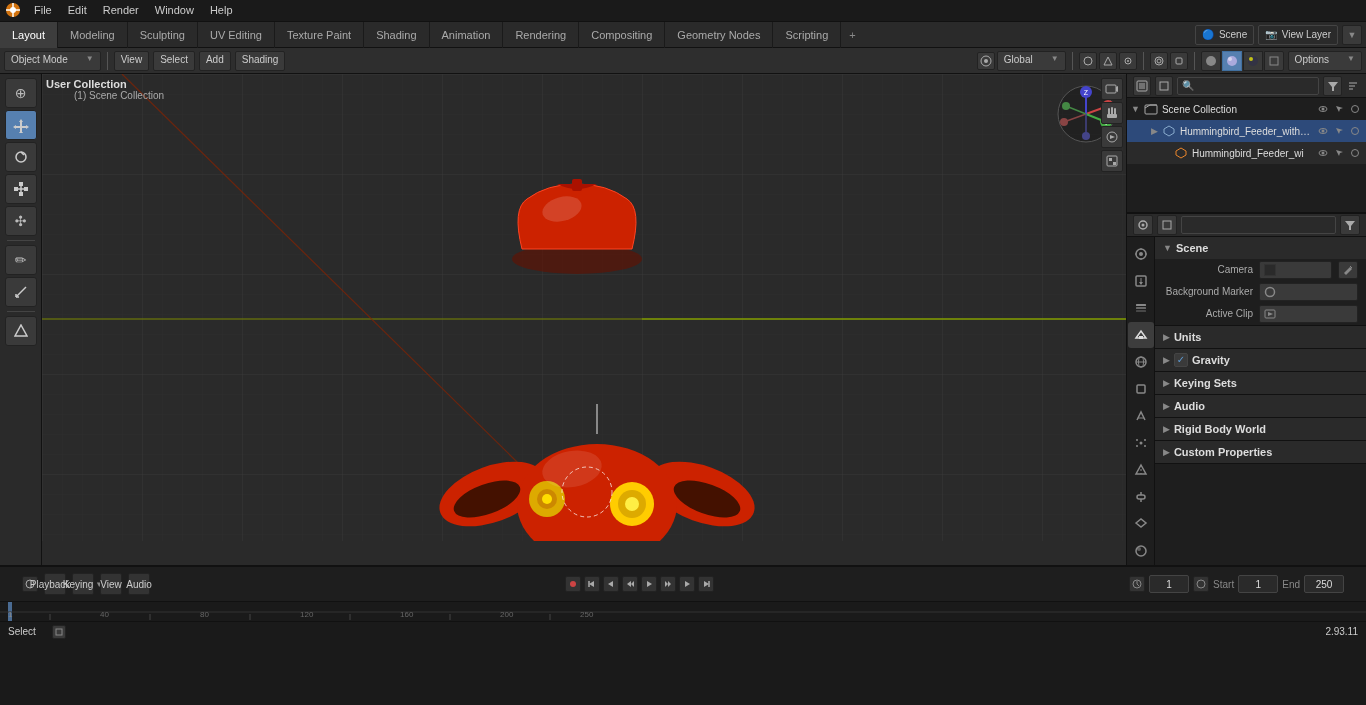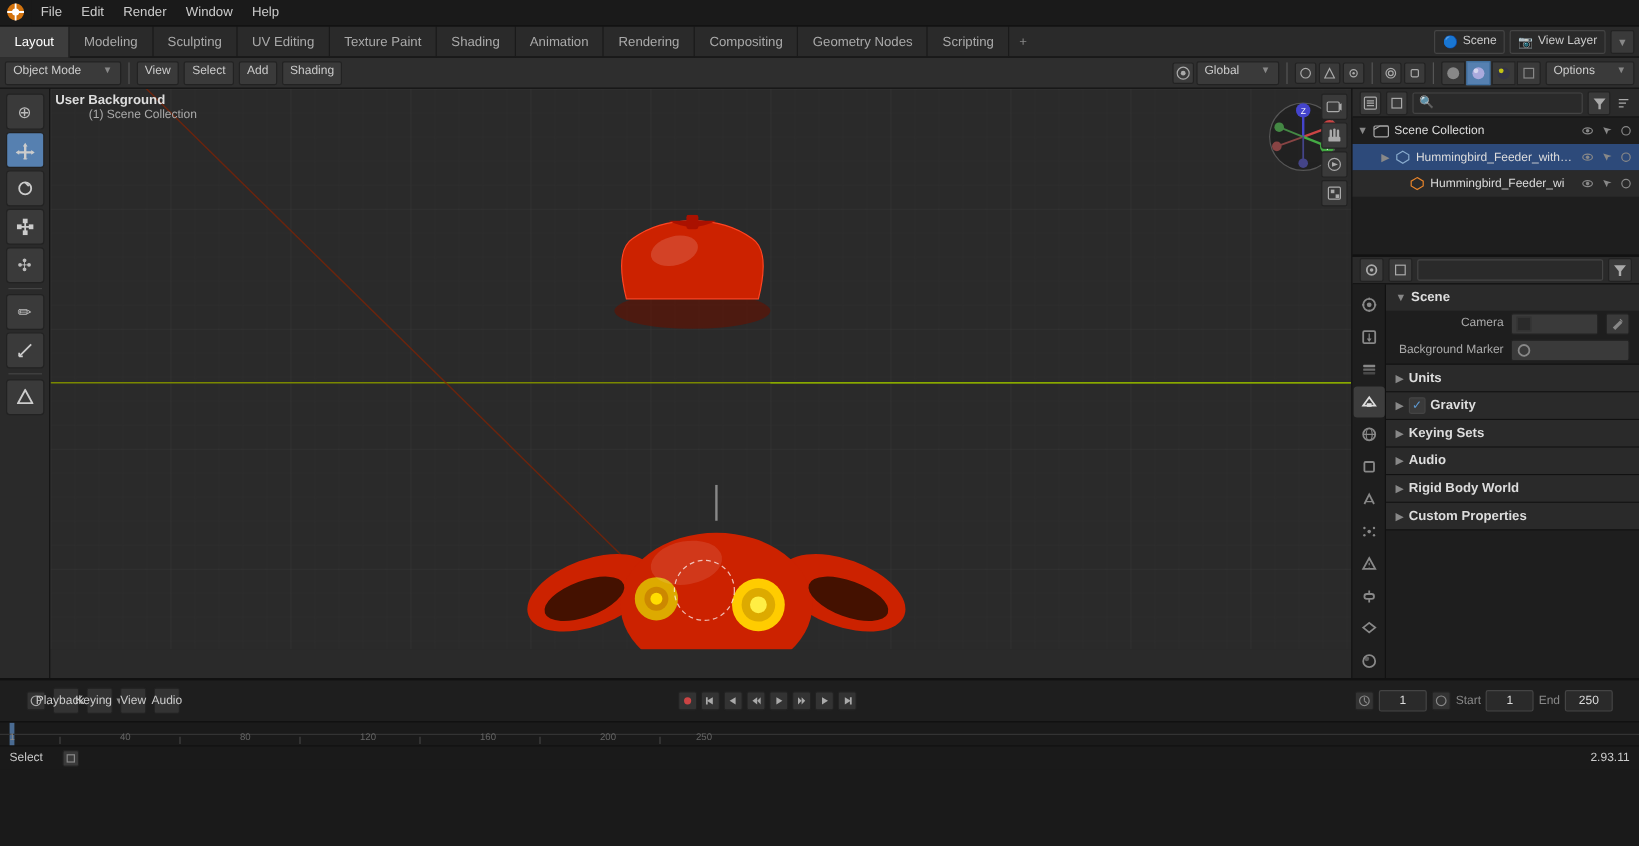--- a/index.html
+++ b/index.html
@@ -627,21 +627,21 @@
         <rect width="100%" height="100%" fill="url(#grid)"></rect>
 
         <line x1="0" y1="245" x2="100%" y2="245" stroke="#7a8800" stroke-width="1.2"></line>
 
         <line x1="80" y1="0" x2="580" y2="491" stroke="#882200" stroke-width="1.2" opacity="0.7"></line>
 
         <line x1="600" y1="245" x2="1100" y2="245" stroke="#88aa00" stroke-width="1.2"></line>
       </svg>
 
       <div class="viewport-breadcrumb">
-        <div style="font-size:11px;color:#ddd;font-weight:bold;">User Background</div>
+        <div style="font-size:11px;color:#ddd;font-weight:bold;">User Collection</div>
         <div style="font-size:10px;color:#aaa;margin-left:28px;">(1) Scene Collection</div>
       </div>
 
       <div style="position:absolute;top:105px;left:465px;">
         <svg width="140" height="100" viewBox="0 0 140 100">
 
           <ellipse cx="70" cy="80" rx="65" ry="15" fill="#661100" opacity="0.6"></ellipse>
           <path d="M 15 70 Q 5 30 20 20 Q 40 5 70 5 Q 100 5 120 20 Q 135 30 125 70 Z" fill="#cc2200"></path>
           <path d="M 15 70 Q 5 30 20 20 Q 40 5 70 5 Q 100 5 120 20 Q 135 30 125 70 Z" fill="none" stroke="#ff4422" stroke-width="1"></path>
 
@@ -1014,20 +1014,31 @@
               <div class="prop-label">Background Marker</div>
               <div class="prop-value" style="flex:1;">
                 <div style="width:12px;height:12px;margin-right:4px;">
                   <svg width="12" height="12" viewBox="0 0 12 12">
                       <circle cx="6" cy="6" r="4.5" fill="none" stroke="#888" stroke-width="1.5"></circle>
                     </svg>
                 </div>
               </div>
             </div>
 
+            <div class="prop-row">
+              <div class="prop-label">Active Clip</div>
+              <div class="prop-value" style="flex:1;">
+                <div style="width:12px;height:12px;margin-right:4px;">
+                  <svg width="12" height="12" viewBox="0 0 12 12">
+                      <rect x="1" y="2" width="10" height="8" rx="1" fill="none" stroke="#888" stroke-width="1"></rect>
+                      <polygon points="4,4 9,6 4,8" fill="#888"></polygon>
+                    </svg>
+                </div>
+              </div>
+            </div>
           </div>
 
           <div class="prop-section">
             <div class="prop-section-header">
               <span style="color:#888;font-size:9px;">▶</span>
               <span class="prop-section-title">Units</span>
             </div>
           </div>
 
           <div class="prop-section">

